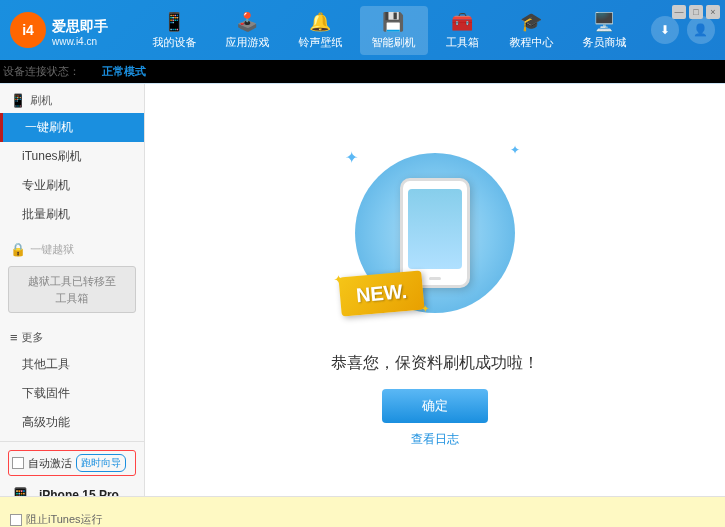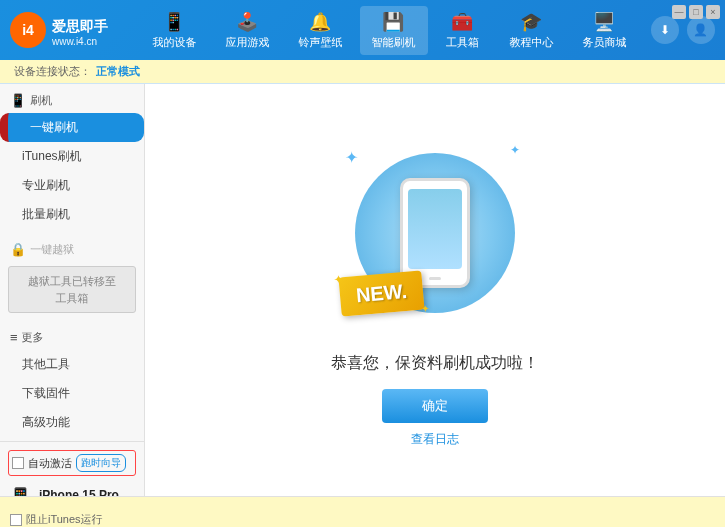--- a/index.html
+++ b/index.html
@@ -23,34 +23,34 @@
     .header-btn { width: 28px; height: 28px; background: rgba(255,255,255,0.2); border-radius: 50%; display: flex; align-items: center; justify-content: center; cursor: pointer; color: white; }
 
     
     .win-controls { position: absolute; top: 5px; right: 5px; display: flex; gap: 3px; }
     .win-btn { width: 14px; height: 14px; border-radius: 2px; display: flex; align-items: center; justify-content: center; font-size: 9px; cursor: pointer; }
     .win-min { background: #ccc; color: #666; }
     .win-max { background: #ccc; color: #666; }
     .win-close { background: #ccc; color: #666; }
 
     
-    .status-bar { background: #fef9c3; border-bottom: 1px solid #cce4f5; padding: 4px 14px; font-size: 11px; color: #333; display: flex; align-items: center; gap: 5px; }
+    .status-bar { background: #000000; border-bottom: 1px solid #cce4f5; padding: 4px 3px; font-size: 11px; color: #333; display: flex; align-items: center; gap: 5px; }
     .status-bar .status-label { color: #666; }
-    .status-bar .status-value { color: #1a8fdf; font-weight: bold; }
+    .status-bar .status-value { color: #1a8fdf; font-weight: bold; margin-left: 17px; }
 
     
     .main-layout { display: flex; height: calc(527px - 60px - 25px - 30px); }
 
     
     .sidebar { width: 145px; background: #f7f7f7; border-right: 1px solid #e0e0e0; display: flex; flex-direction: column; overflow-y: auto; }
     .sidebar-section { padding: 4px 0; }
     .sidebar-section-header { display: flex; align-items: center; padding: 5px 10px; color: #555; font-size: 11px; }
     .sidebar-section-header .section-icon { margin-right: 4px; font-size: 13px; }
     .sidebar-item { padding: 6px 10px 6px 22px; cursor: pointer; color: #444; font-size: 12px; }
-    .sidebar-item.active { background: #1a8fdf; color: white; border-left: 8px solid #b91c1c; border-radius: 9px; }
+    .sidebar-item.active { background: #1a8fdf; color: white; border-left: 3px solid #b91c1c; }
 
     .sidebar-disabled-box { margin: 4px 8px; background: #e8e8e8; border: 1px solid #ccc; border-radius: 3px; padding: 6px 8px; font-size: 11px; color: #888; text-align: center; line-height: 1.5; }
 
     
     .content { flex: 1; display: flex; flex-direction: column; align-items: center; justify-content: center; background: #fff; position: relative; }
 
     
     .phone-illustration { position: relative; width: 220px; height: 200px; display: flex; align-items: center; justify-content: center; margin-bottom: 20px; }
     .phone-glow { width: 160px; height: 160px; background: radial-gradient(circle, #b3e0f7 0%, #7ec8f0 50%, #4aa8e0 100%); border-radius: 50%; display: flex; align-items: center; justify-content: center; position: relative; }
     .phone-device { width: 70px; height: 110px; background: white; border-radius: 10px; border: 3px solid #ddd; position: relative; z-index: 2; box-shadow: 2px 2px 8px rgba(0,0,0,0.2); }

